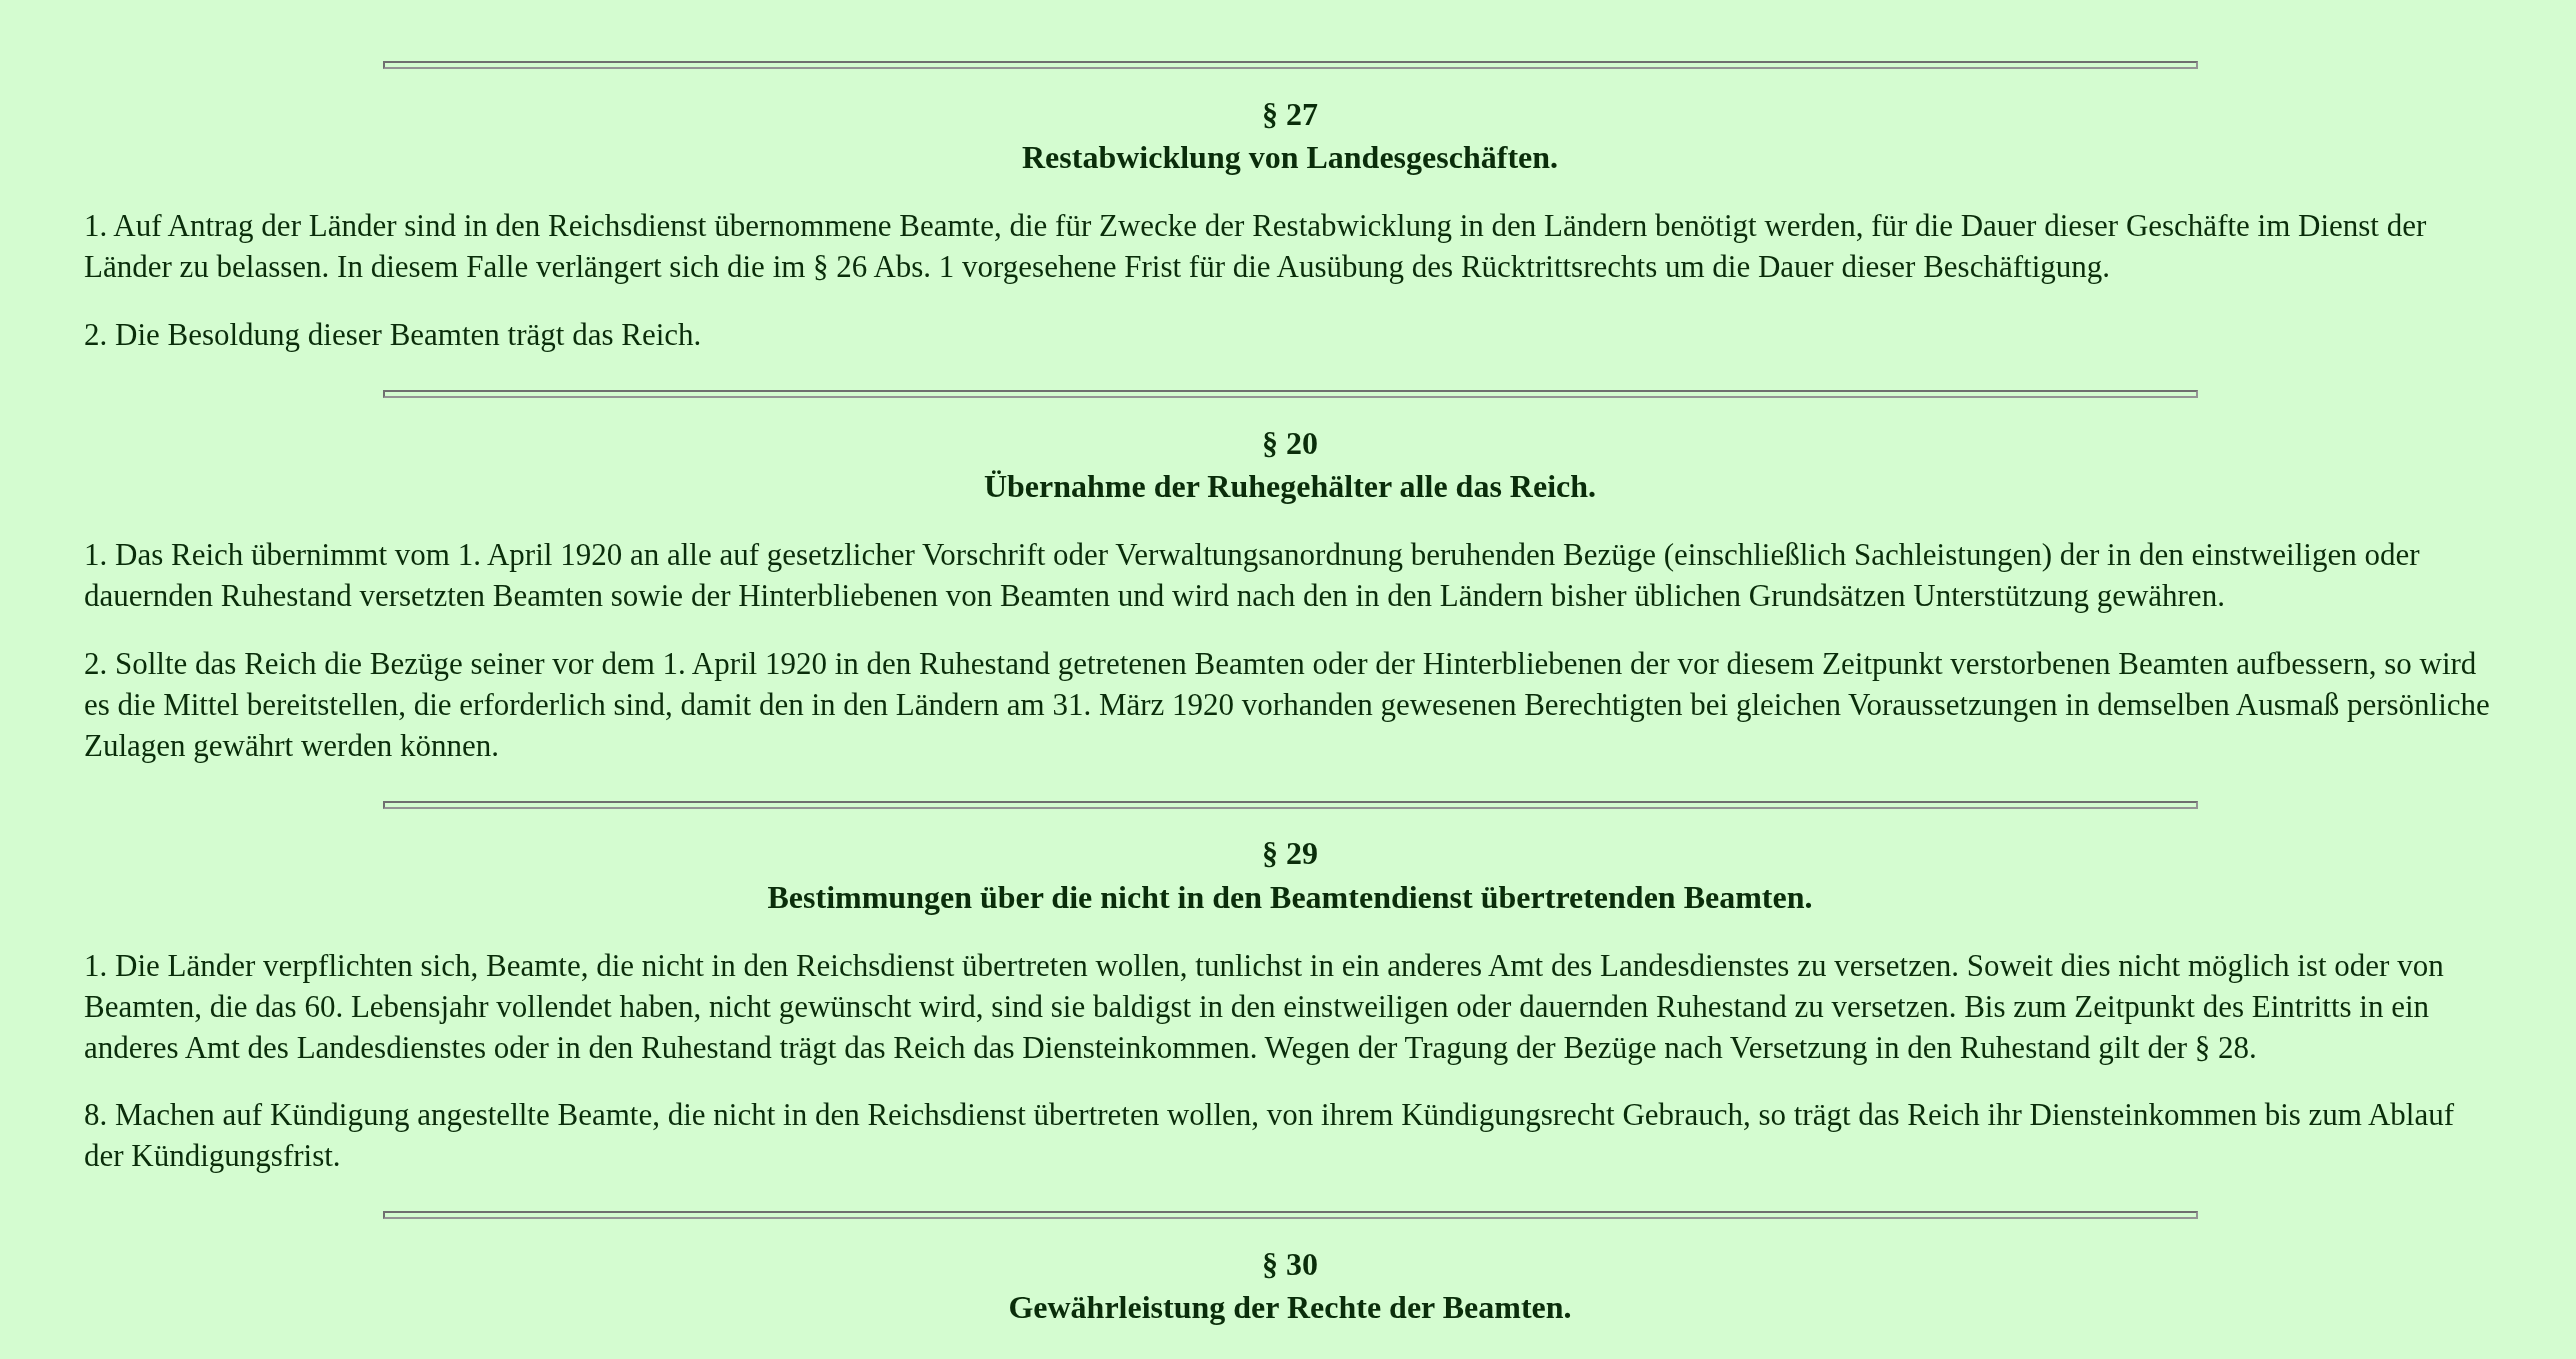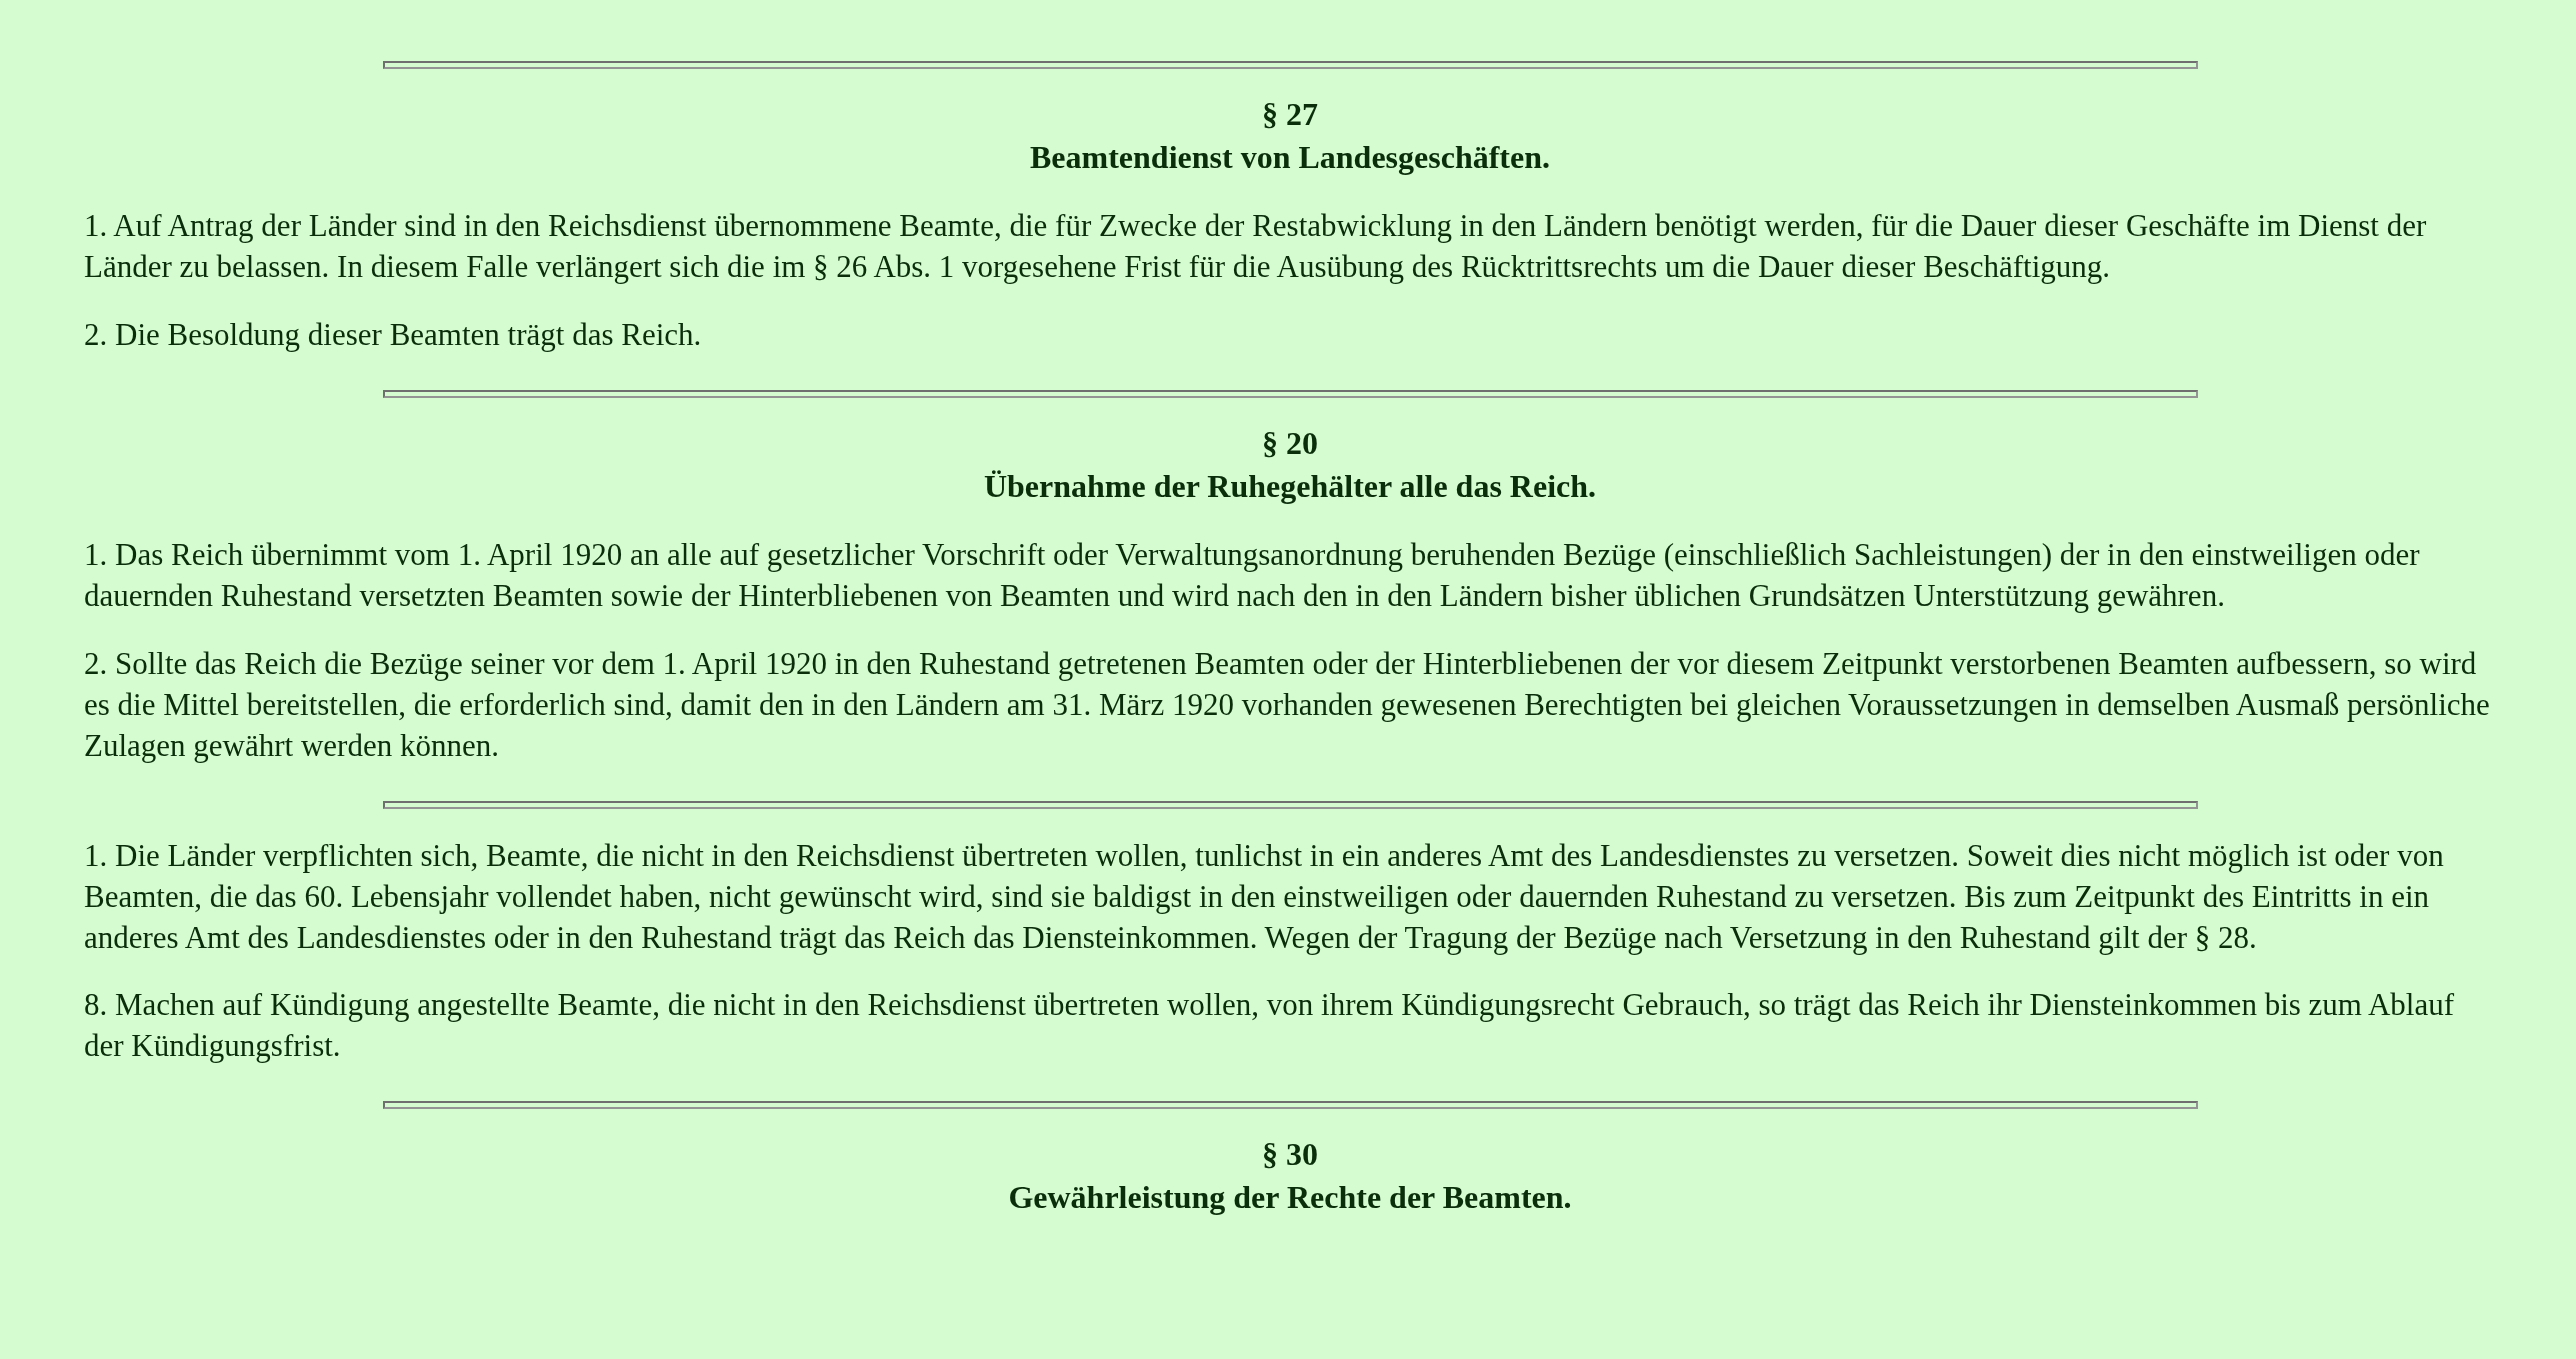--- a/index.html
+++ b/index.html
@@ -45,38 +45,42 @@
 </style>
 </head>
 <body>
 
 <main class="law-doc">
 
   <section>
     <hr class="sep">
     <h3 class="heading">
       <span>§ 27</span><br>
-      <span>Beamtendienst von Landesgeschäften.</span>
+      <span>Restabwicklung von Landesgeschäften.</span>
     </h3>
     <p class="para">1. Auf Antrag der Länder sind in den Reichsdienst übernommene Beamte, die für Zwecke der Restabwicklung in den Ländern benötigt werden, für die Dauer dieser Geschäfte im Dienst der Länder zu belassen. In diesem Falle verlängert sich die im § 26 Abs. 1 vorgesehene Frist für die Ausübung des Rücktrittsrechts um die Dauer dieser Beschäftigung.</p>
     <p class="para">2. Die Besoldung dieser Beamten trägt das Reich.</p>
   </section>
 
   <section>
     <hr class="sep">
     <h3 class="heading">
       <span>§ 20</span><br>
       <span>Übernahme der Ruhegehälter alle das Reich.</span>
     </h3>
     <p class="para">1. Das Reich übernimmt vom 1. April 1920 an alle auf gesetzlicher Vorschrift oder Verwaltungsanordnung beruhenden Bezüge (einschließlich Sachleistungen) der in den einstweiligen oder dauernden Ruhestand versetzten Beamten sowie der Hinterbliebenen von Beamten und wird nach den in den Ländern bisher üblichen Grundsätzen Unterstützung gewähren.</p>
     <p class="para">2. Sollte das Reich die Bezüge seiner vor dem 1. April 1920 in den Ruhestand getretenen Beamten oder der Hinterbliebenen der vor diesem Zeitpunkt verstorbenen Beamten aufbessern, so wird es die Mittel bereitstellen, die erforderlich sind, damit den in den Ländern am 31. März 1920 vorhanden gewesenen Berechtigten bei gleichen Voraussetzungen in demselben Ausmaß persönliche Zulagen gewährt werden können.</p>
   </section>
 
   <section>
     <hr class="sep">
+    <h3 class="heading">
+      <span>§ 29</span><br>
+      <span>Bestimmungen über die nicht in den Beamtendienst übertretenden Beamten.</span>
+    </h3>
     <p class="para">1. Die Länder verpflichten sich, Beamte, die nicht in den Reichsdienst übertreten wollen, tunlichst in ein anderes Amt des Landesdienstes zu versetzen. Soweit dies nicht möglich ist oder von Beamten, die das 60. Lebensjahr vollendet haben, nicht gewünscht wird, sind sie baldigst in den einstweiligen oder dauernden Ruhestand zu versetzen. Bis zum Zeitpunkt des Eintritts in ein anderes Amt des Landesdienstes oder in den Ruhestand trägt das Reich das Diensteinkommen. Wegen der Tragung der Bezüge nach Versetzung in den Ruhestand gilt der § 28.</p>
     <p class="para">8. Machen auf Kündigung angestellte Beamte, die nicht in den Reichsdienst übertreten wollen, von ihrem Kündigungsrecht Gebrauch, so trägt das Reich ihr Diensteinkommen bis zum Ablauf der Kündigungsfrist.</p>
   </section>
 
   <section>
     <hr class="sep">
     <h3 class="heading">
       <span>§ 30</span><br>
       <span>Gewährleistung der Rechte der Beamten.</span>
     </h3>

